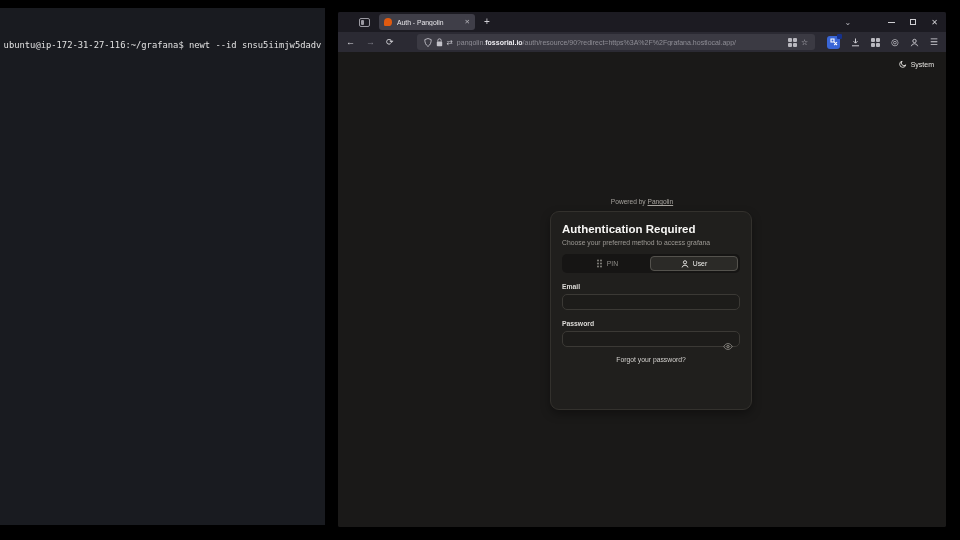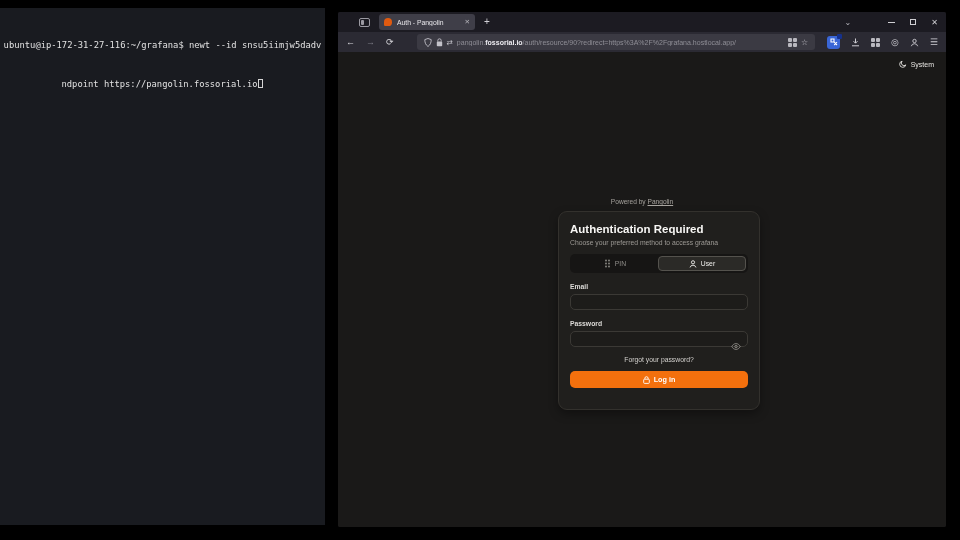--- a/index.html
+++ b/index.html
@@ -62,21 +62,21 @@
   .tbicon { color:#cfced4; font-size:9px; display:flex; align-items:center; }
 
   
   .page { flex:1; position:relative; background:#1a1918; }
   .theme { position:absolute; top:8px; right:12px; display:flex; align-items:center;
            gap:4px; color:#e6e4e1; font-size:7px; }
   .powered { position:absolute; top:146px; left:0; width:100%; text-align:center;
              font-size:6.6px; color:#a3a09b; }
   .powered a { color:#a9a6a1; text-decoration:underline; }
 
-  .card { position:absolute; left:220px; top:159px; width:202px; height:199px;
+  .card { position:absolute; left:212px; top:159px; width:202px; height:199px;
           background:#201f1d; border:1px solid #33312d; border-radius:9px;
           padding:11px 11px; box-shadow:0 4px 10px rgba(0,0,0,.35); }
   .card-title { font-size:11.5px; font-weight:bold; color:#f7f6f4; }
   .card-sub { font-size:6.8px; color:#9d9a95; margin-top:4px; }
   .segs { margin-top:8px; height:19px; background:#161514; border-radius:5px;
           padding:2px; display:flex; }
   .seg { flex:1; display:flex; align-items:center; justify-content:center; gap:4px;
          font-size:6.8px; color:#8f8d89; border-radius:4px; }
   .seg.active { background:#2b2a27; border:1px solid #54524d; color:#f1f0ee; }
   .flabel { margin-top:10px; font-size:6.8px; font-weight:bold; color:#dcdad7; }
@@ -88,21 +88,20 @@
               display:flex; align-items:center; justify-content:center; gap:4px;
               color:#fff; font-size:7.2px; font-weight:bold; }
 </style>
 </head>
 <body>
 
 <div class="stage">
 
   <div class="terminal">
     <div><span>ubuntu@ip-172-31-27-116:~/grafana$ newt --id snsu5iimjw5dadv</span></div>
-    <div><span>ndpoint https://pangolin.fossorial.io</span><span class="cursor"></span></div>
   </div>
 
   <div class="browser">
 
     <div class="tabbar">
       <div class="fxview"></div>
       <div class="tab">
         <span class="favicon"></span>
         <span class="tab-title">Auth - Pangolin</span>
         <span class="tab-close">✕</span>
@@ -223,24 +222,17 @@
           <span class="eye">
             <svg width="10" height="7" viewBox="0 0 10 7">
                 <path d="M.7 3.5C2 1.4 3.4.6 5 .6s3 .8 4.3 2.9C8 5.6 6.6 6.4 5 6.4S2 5.6.7 3.5Z" fill="none" stroke="#97948f" stroke-width="0.8"></path>
                 <circle cx="5" cy="3.5" r="1.2" fill="none" stroke="#97948f" stroke-width="0.8"></circle>
               </svg>
           </span>
         </div>
 
         <div class="forgot">Forgot your password?</div>
 
-        <div class="loginbtn">
-          <svg width="7" height="8" viewBox="0 0 7 8">
-              <rect x="0.7" y="3.2" width="5.6" height="4.2" rx="0.8" fill="none" stroke="#fff" stroke-width="0.9"></rect>
-              <path d="M1.9 3.2V2.3a1.6 1.6 0 0 1 3.2 0v0.9" fill="none" stroke="#fff" stroke-width="0.9"></path>
-            </svg>
-          <span>Log in</span>
-        </div>
       </div>
 
     </div>
   </div>
 </div>
 
 </body></html>

